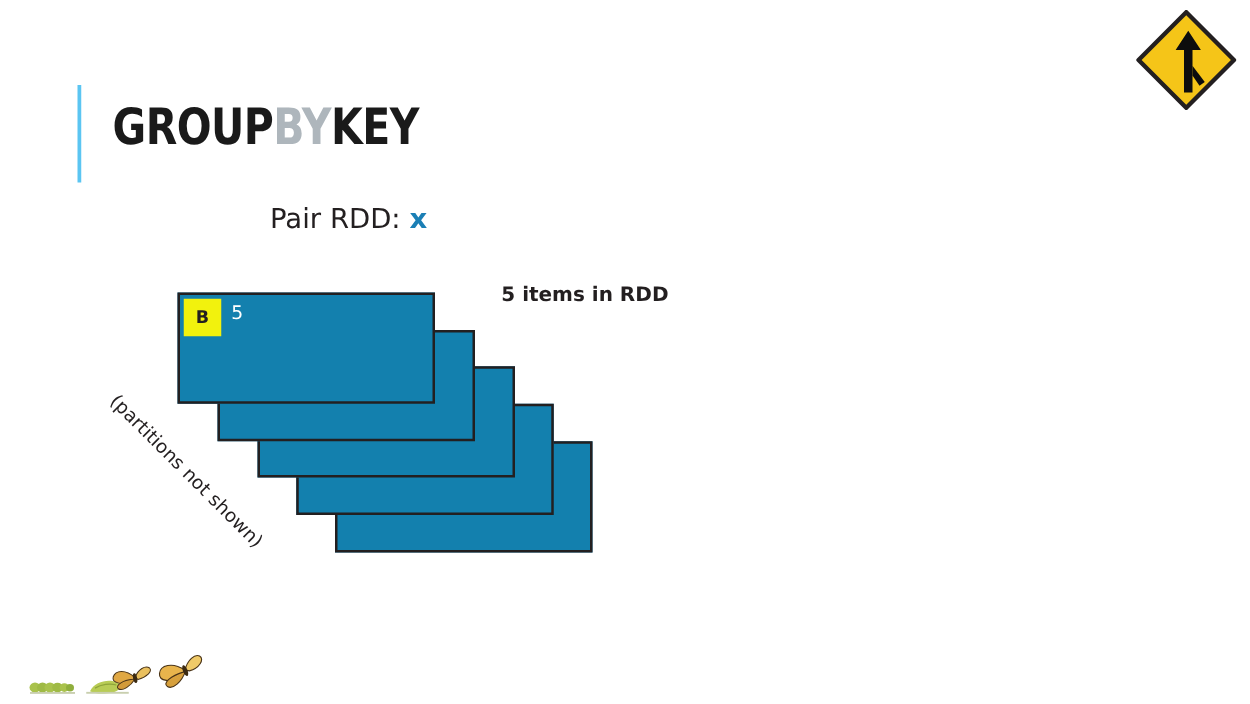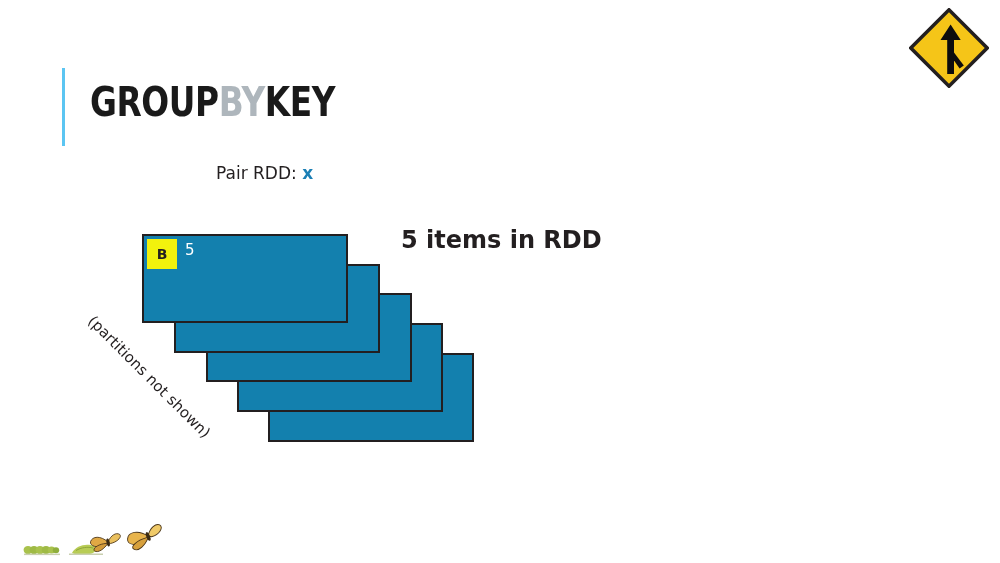--- a/index.html
+++ b/index.html
@@ -39,37 +39,37 @@
   }
   #page-title .seg-dark  { color: #1A1A1A; }
   #page-title .seg-light { color: #AEB6BC; }
 
   
   #pair-rdd-caption {
     position: absolute;
     left: 216px;
     top: 163px;
     font-family: "DejaVu Sans", sans-serif;
-    font-size: 17px;
+    font-size: 22px;
     color: #231F20;
     white-space: nowrap;
   }
   #pair-rdd-caption .var {
     color: #1B7FB5;
     font-weight: 700;
     font-style: normal;
   }
 
   
   #items-count-label {
     position: absolute;
     left: 401px;
     top: 226px;
     font-family: "DejaVu Sans", sans-serif;
-    font-size: 24px;
+    font-size: 16px;
     font-weight: 700;
     color: #231F20;
     white-space: nowrap;
     text-align: right;
   }
 
   
   #partitions-note {
     position: absolute;
     left: 97px;

